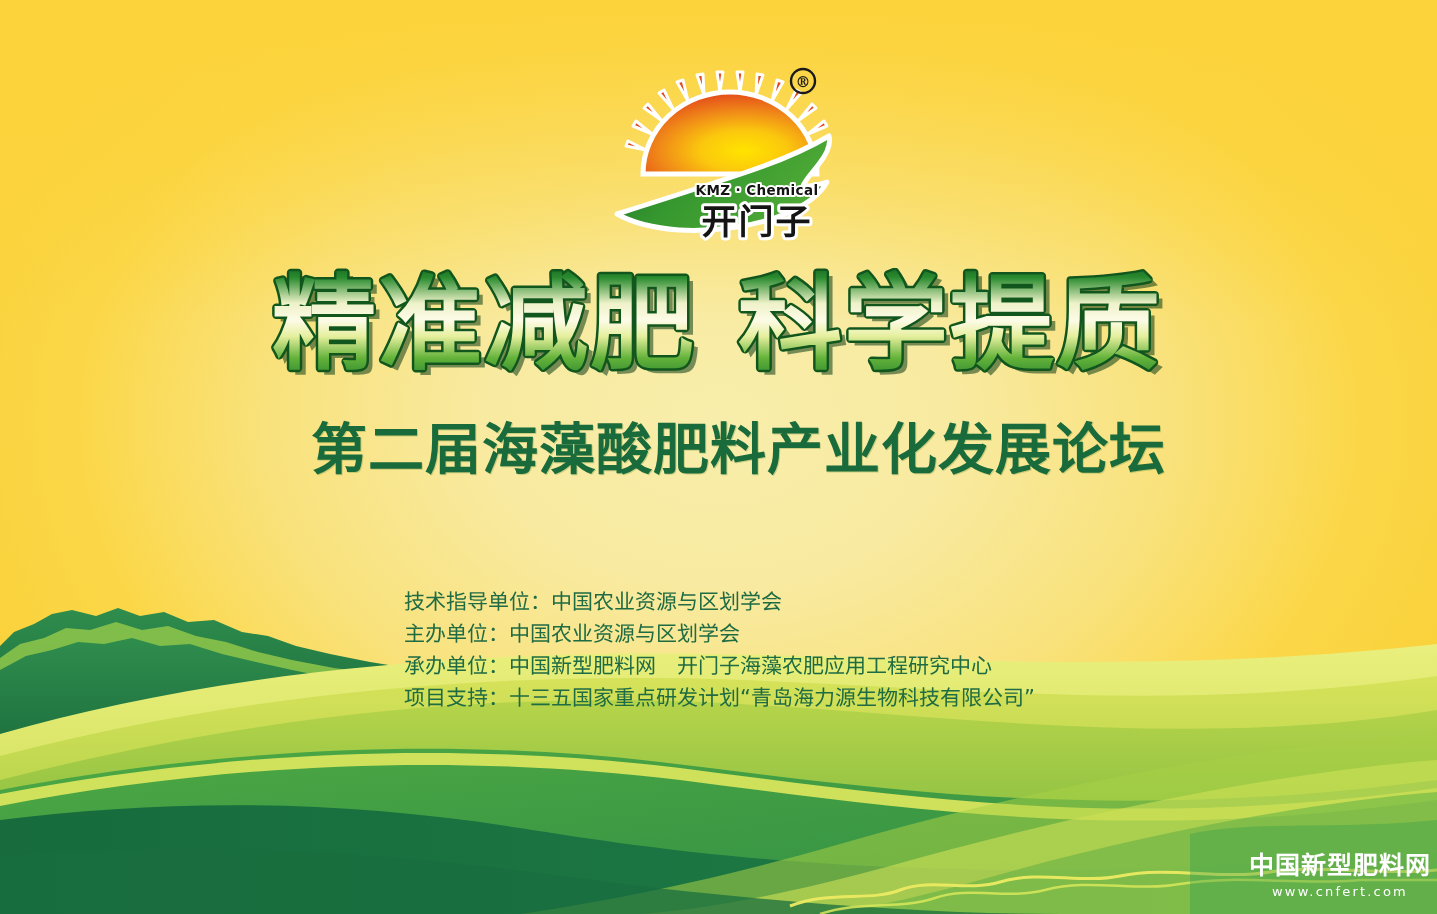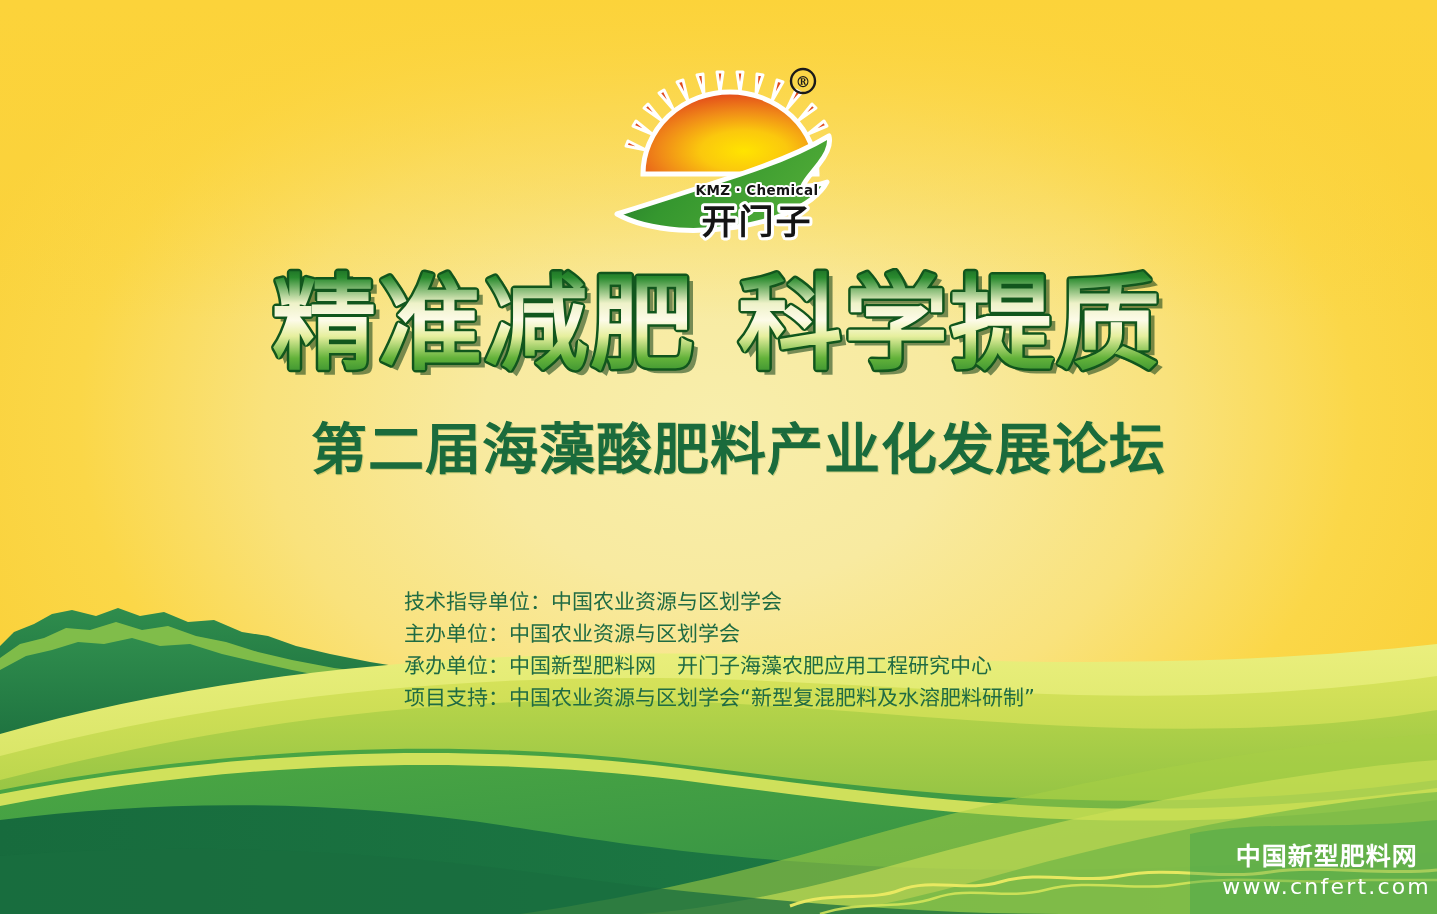--- a/index.html
+++ b/index.html
@@ -121,21 +121,21 @@
   .watermark .wm-cn {
     display: block;
     font-size: 25px;
     font-weight: bold;
     letter-spacing: 1px;
     font-family: "DejaVu Sans", "Liberation Sans", sans-serif;
   }
   .watermark .wm-url {
     display: block;
     margin-top: 7px;
-    font-size: 22px;
+    font-size: 13px;
     letter-spacing: 2.2px;
     font-family: "DejaVu Sans", "Liberation Sans", sans-serif;
   }
 </style>
 </head>
 <body>
 
 <div id="banner">
 
   <div class="bg-base"></div>
@@ -281,21 +281,21 @@
       </text>
     </svg>
   </div>
 
   <div class="subline subline-1">第二届海藻酸肥料产业化发展论坛</div>
 
   <div class="credits">
     <span class="line">技术指导单位：中国农业资源与区划学会</span>
     <span class="line">主办单位：中国农业资源与区划学会</span>
     <span class="line">承办单位：中国新型肥料网　开门子海藻农肥应用工程研究中心</span>
-    <span class="line">项目支持：中国农业资源与区划学会“新型复混肥料及水溶肥料研制”</span>
+    <span class="line">项目支持：十三五国家重点研发计划“青岛海力源生物科技有限公司”</span>
   </div>
 
   <div class="watermark">
     <span class="wm-cn">中国新型肥料网</span>
     <span class="wm-url">www.cnfert.com</span>
   </div>
 
 </div>
 
 </body></html>

